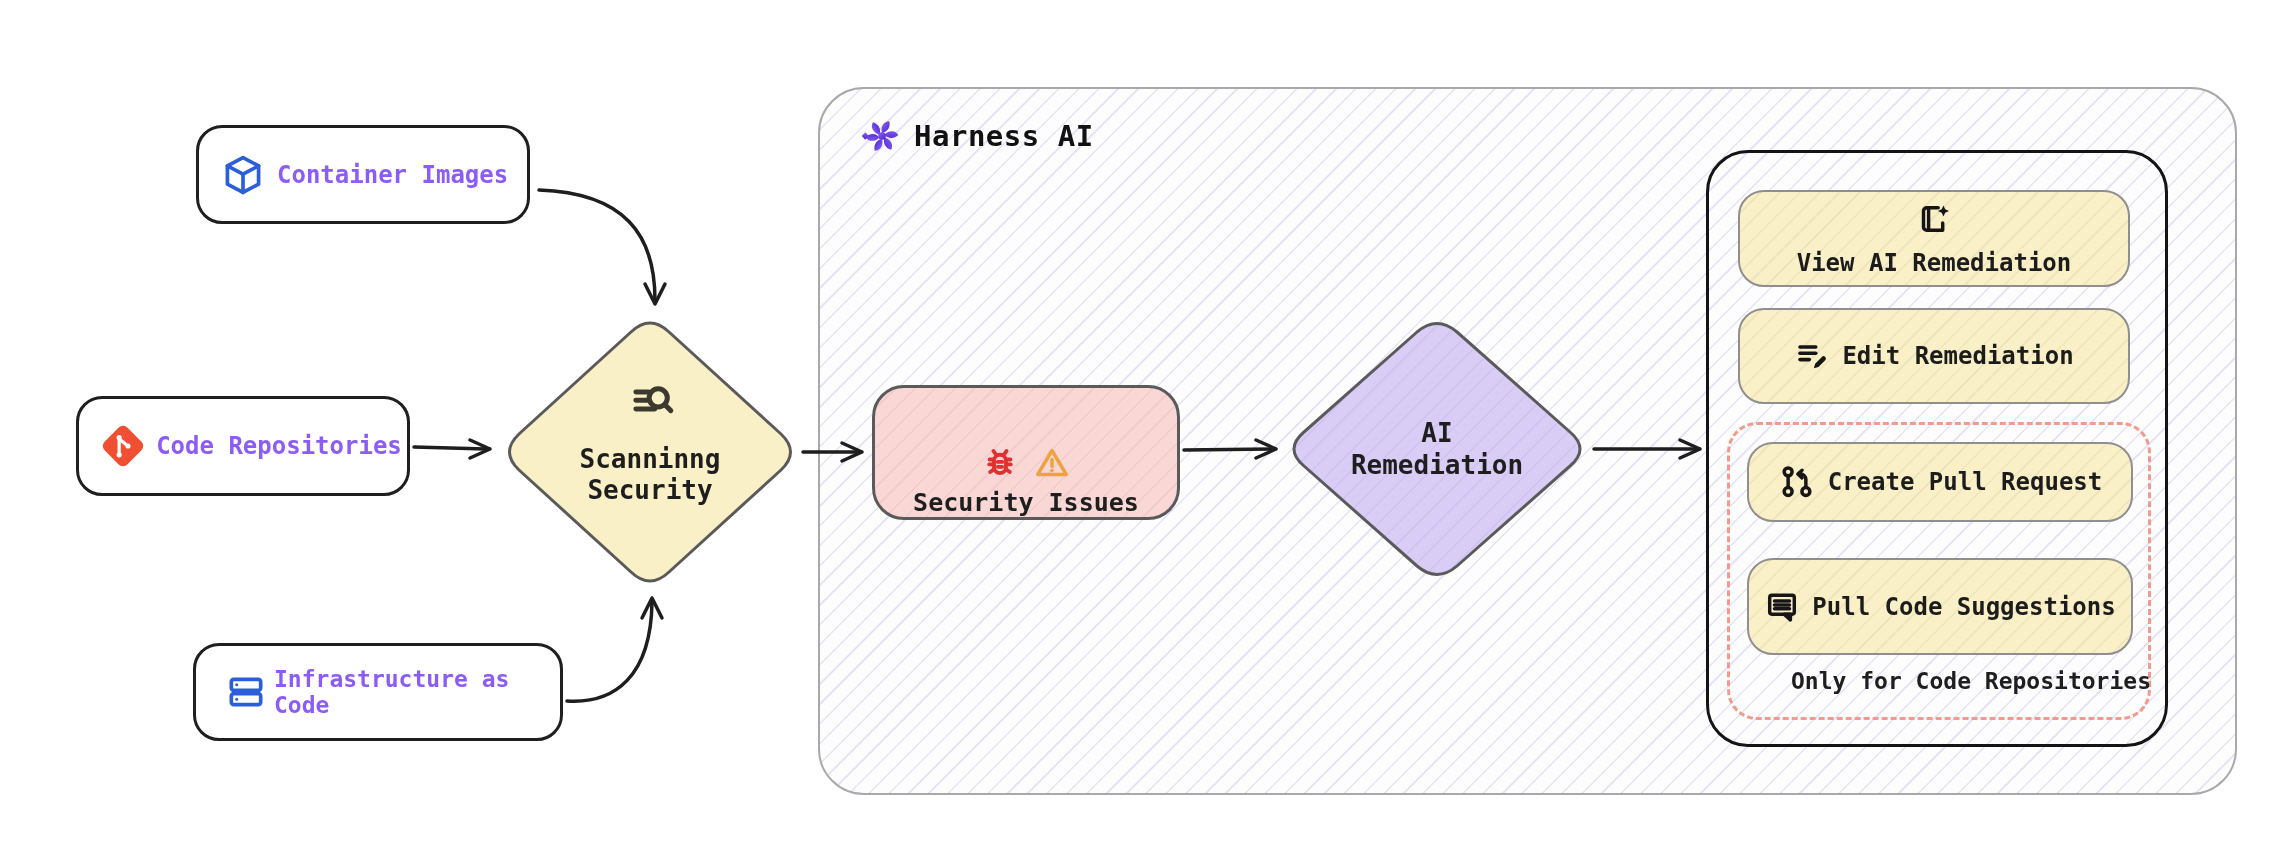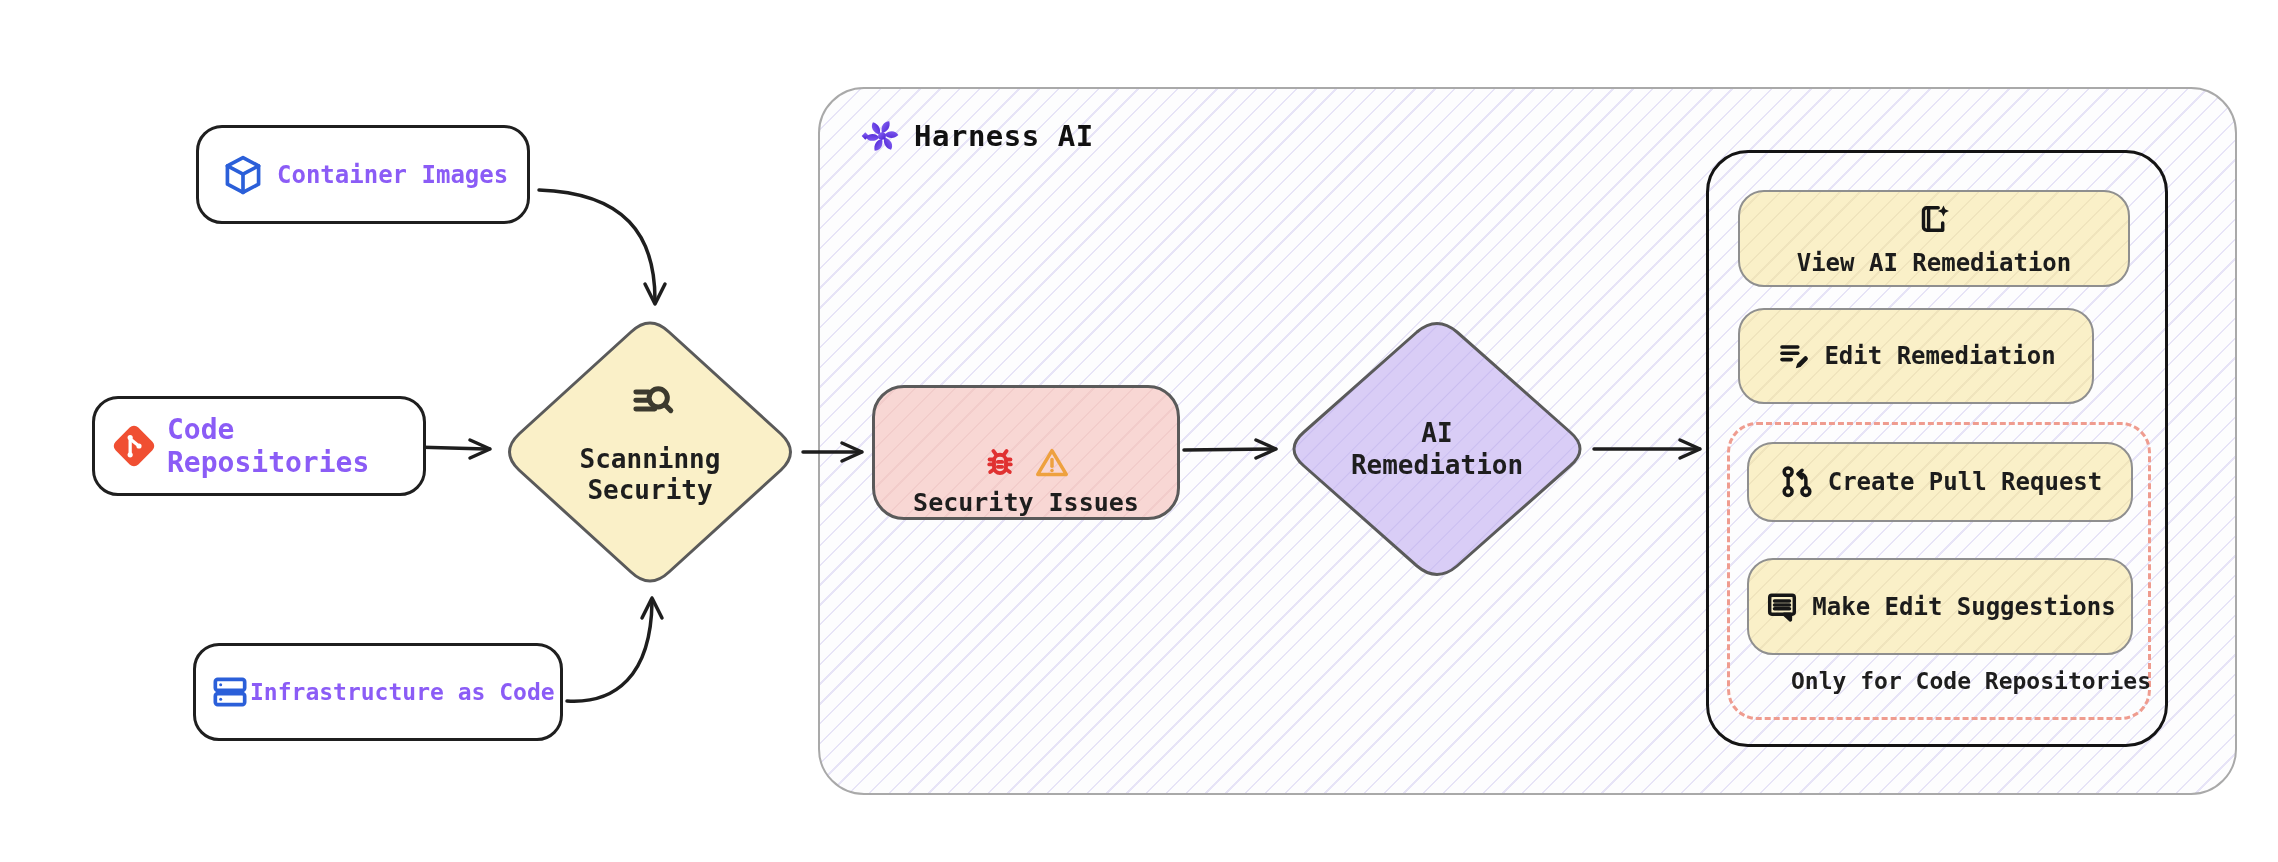--- a/index.html
+++ b/index.html
@@ -48,22 +48,22 @@
     position:absolute;
     background:#ffffff;
     border:3px solid #1f1f1f;
     border-radius:26px;
     display:flex; align-items:center;
     box-sizing:border-box;
     z-index:3;
   }
   .node .lbl{font-weight:bold; color:#8b5cf6;}
   .node-ci{left:196px; top:125px; width:334px; height:99px; padding-left:22px; gap:12px; font-size:24px;}
-  .node-cr{left:92px;  top:396px; width:334px; height:100px; padding-left:16px; gap:10px; font-size:28px;}
-  .node-ia{left:193px; top:643px; width:370px; height:98px; padding-left:14px; font-size:23px;}
+  .node-cr{left:76px;  top:396px; width:334px; height:100px; padding-left:16px; gap:10px; font-size:24px;justify-content:center;}
+  .node-ia{left:193px; top:643px; width:370px; height:98px; padding-left:30px; gap:8px; font-size:23px;}
   
   .scan-icon-wrap{position:absolute; left:624px; top:374px; z-index:3;}
   .scan-label{
     position:absolute; left:500px; top:444px; width:300px;
     text-align:center; font-size:26px; font-weight:bold; line-height:31px;
     z-index:3; color:#1e1e1e;
   }
   .rem-label{
     position:absolute; left:1312px; top:417px; width:250px;
     text-align:center; font-size:26px; font-weight:bold; line-height:32px;
@@ -102,21 +102,21 @@
       repeating-linear-gradient(135deg,
         rgba(150,125,90,0.10) 0px, rgba(150,125,90,0.10) 1.6px,
         transparent 1.6px, transparent 14px),
       #faf0c8;
     box-sizing:border-box;
     display:flex; align-items:center; justify-content:center; gap:12px;
     font-size:24px; font-weight:bold; color:#1c1c1c;
     z-index:4;
   }
   .btn-view{left:1738px; top:190px; width:392px; height:97px;flex-direction:column;}
-  .btn-edit{left:1738px; top:308px; width:356px; height:96px;}
+  .btn-edit{left:1738px; top:308px; width:392px; height:96px;}
   .btn-pr{left:1747px; top:426px; width:386px; height:80px;margin-top:16px;}
   .btn-sg{left:1747px; top:558px; width:386px; height:97px;}
   .dashed-box{
     position:absolute;
     left:1727px; top:422px; width:424px; height:298px;
     border:3px dashed #ef9c8f; border-radius:30px;
     box-sizing:border-box;
     z-index:3;
   }
   .repo-caption{
@@ -340,18 +340,18 @@
   <div class="btn btn-sg">
     <span class="icon">
       <svg width="36" height="36" viewBox="0 0 24 24" fill="none" stroke="#161616" stroke-width="2.3" stroke-linejoin="round" stroke-linecap="round">
         <rect x="3.8" y="4.2" width="16.4" height="12.6" rx="1.4"></rect>
         <path d="M13.4 16.8 L17.6 20.6 V16.8 Z" fill="#161616"></path>
         <path d="M7 8 H17"></path>
         <path d="M7 10.6 H17"></path>
         <path d="M7 13.2 H17"></path>
       </svg>
     </span>
-    <span>Make Edit Suggestions</span>
+    <span>Pull Code Suggestions</span>
   </div>
 
   <div class="repo-caption">Only for Code Repositories</div>
 
 </div>
 
 </body></html>

